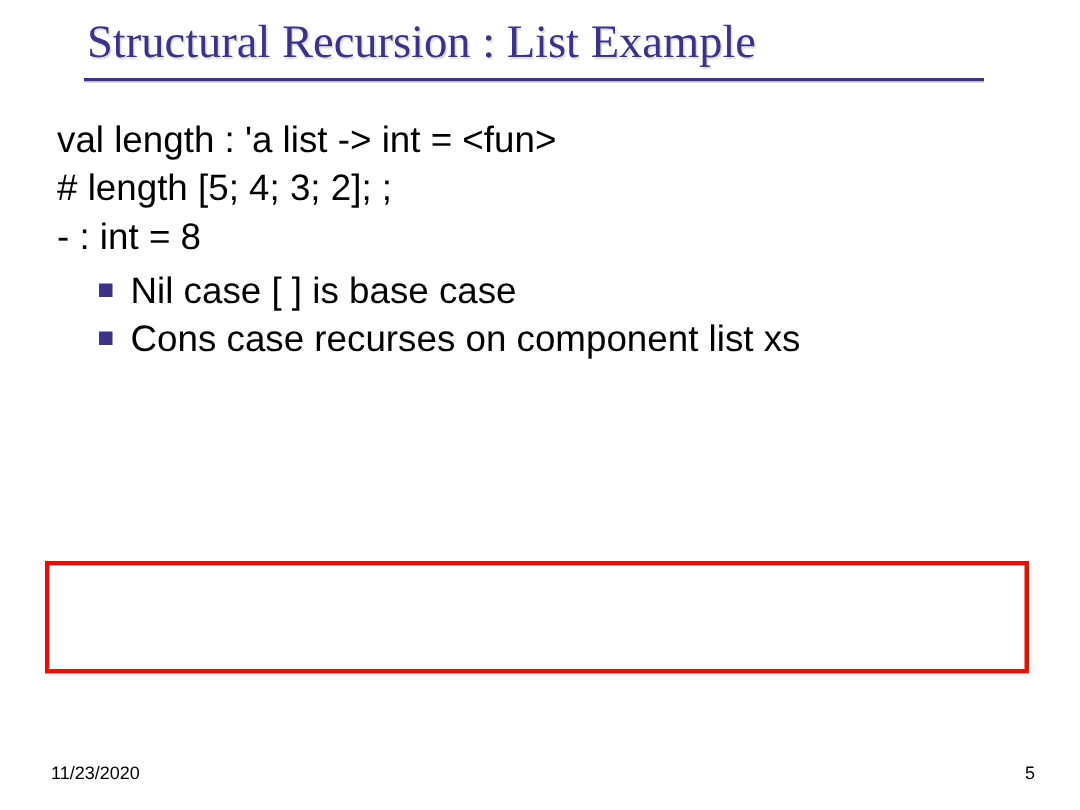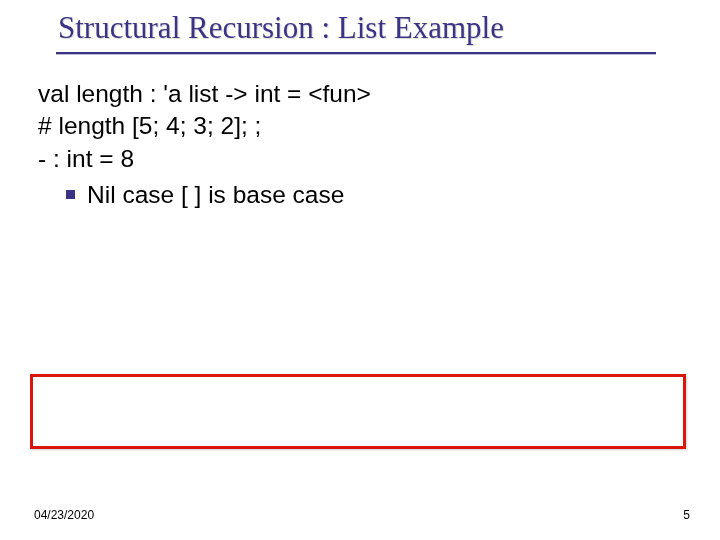--- a/index.html
+++ b/index.html
@@ -96,22 +96,23 @@
     <h1 class="title">Structural Recursion : List Example</h1>
   </div>
   <div class="rule"></div>
 
   <div class="body">
     <div class="line">val length : 'a list -&gt; int = &lt;fun&gt;</div>
     <div class="line"># length [5; 4; 3; 2]; ;</div>
     <div class="line">- : int = 8</div>
     <ul class="bullets">
       <li><span class="sq"></span><span>Nil case [ ]  is base case</span></li>
+      <li><span class="sq"></span><span>Cons case recurses on component list xs</span></li>
     </ul>
   </div>
 
   <div class="redbox"></div>
 
   <div class="footer">
-    <span>04/23/2020</span>
+    <span>11/23/2020</span>
     <span>5</span>
   </div>
 </div>
 
 </body></html>

